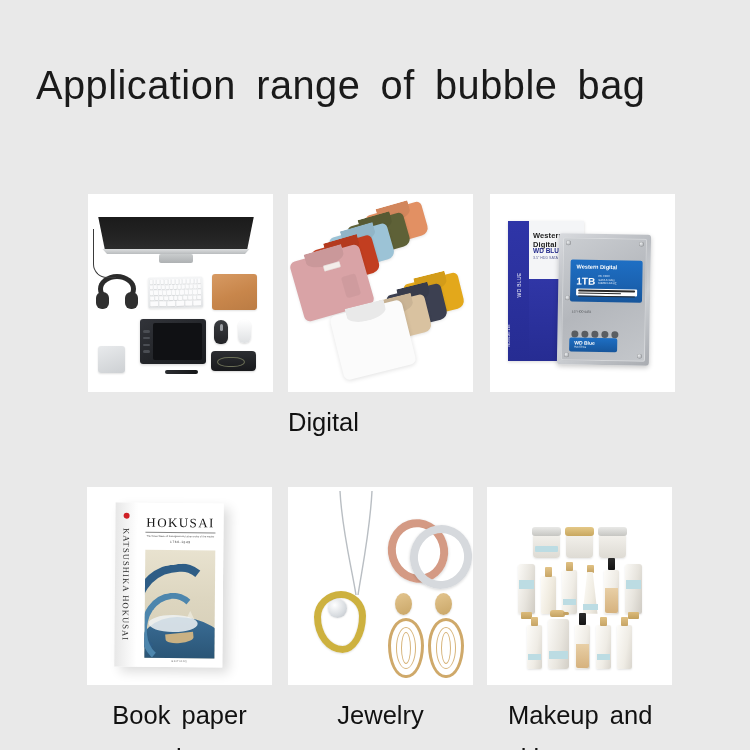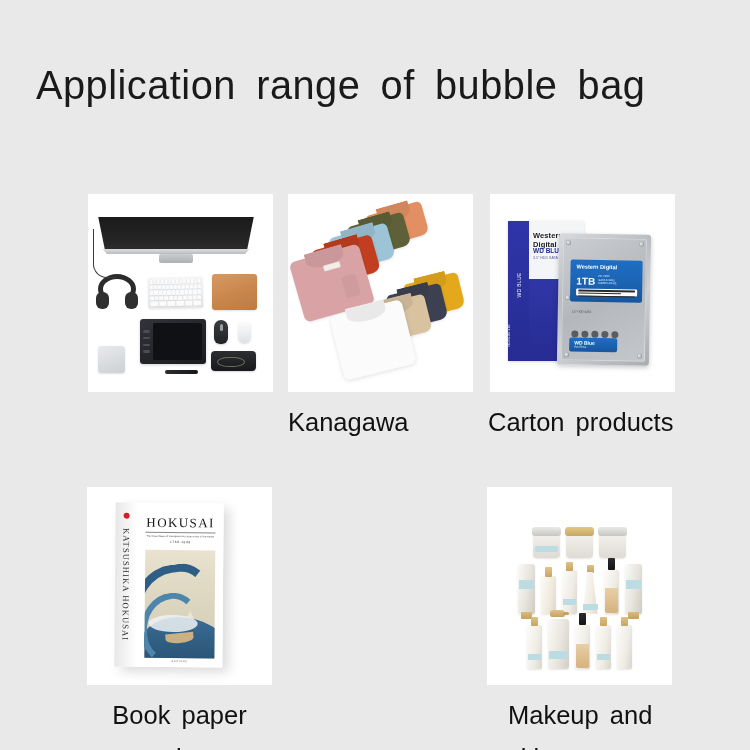--- a/index.html
+++ b/index.html
@@ -688,21 +688,21 @@
           <div class="shirt s-red"></div>
           <div class="shirt s-pink">
             <div class="tag"></div>
           </div>
           <div class="shirt s-yellow"></div>
           <div class="shirt s-navy"></div>
           <div class="shirt s-beige"></div>
           <div class="shirt s-white"></div>
         </div>
       </div>
-      <div class="caption left">Kanagawa</div>
+      <div class="caption left">Digital</div>
     </div>
 
     <div class="cell cell-3">
       <div class="card">
         <div class="scene">
 
           <div class="wd-box">
             <div class="wd-box-spine">
               <span>WD BLUE</span>
             </div>
@@ -745,21 +745,20 @@
 
               <div class="hdd-blue-foot">
                 <span>WD Blue</span>
                 <small>Hard Drive</small>
               </div>
             </div>
           </div>
 
         </div>
       </div>
-      <div class="caption left">Carton  products</div>
     </div>
 
     <div class="cell cell-4">
       <div class="card">
         <div class="scene">
           <div class="book">
             <div class="book-spine">
               <div class="book-spine-dot"></div>
               <div class="book-spine-text">KATSUSHIKA  HOKUSAI</div>
             </div>
@@ -777,20 +776,47 @@
               </div>
               <div class="book-bottom-mark">EDITIONS</div>
             </div>
           </div>
         </div>
       </div>
       <div class="caption center">Book  paper
 products</div>
     </div>
 
+    <div class="cell cell-5">
+      <div class="card">
+        <div class="scene">
+          <div class="chain">
+            <svg viewBox="0 0 60 112" preserveAspectRatio="none">
+              <path d="M14 0 C16 40 26 78 30 104" stroke="#b9bec3" stroke-width="1.4" fill="none"></path>
+              <path d="M46 0 C44 40 36 78 32 104" stroke="#b9bec3" stroke-width="1.4" fill="none"></path>
+            </svg>
+          </div>
+          <div class="pendant">
+            <div class="pendant-ring"></div>
+            <div class="pendant-gem"></div>
+          </div>
+          <div class="ring-rose"></div>
+          <div class="ring-white"></div>
+          <div class="earring ear-1">
+            <div class="ear-top"></div>
+            <div class="ear-drop"></div>
+          </div>
+          <div class="earring ear-2">
+            <div class="ear-top"></div>
+            <div class="ear-drop"></div>
+          </div>
+        </div>
+      </div>
+      <div class="caption center">Jewelry</div>
+    </div>
 
     <div class="cell cell-6">
       <div class="card">
         <div class="cosmetics">
           <div class="cos-row">
             <div class="jar silver">
                 <span class="lid"></span>
                 <span class="teal"></span>
               </div>
             <div class="jar">

